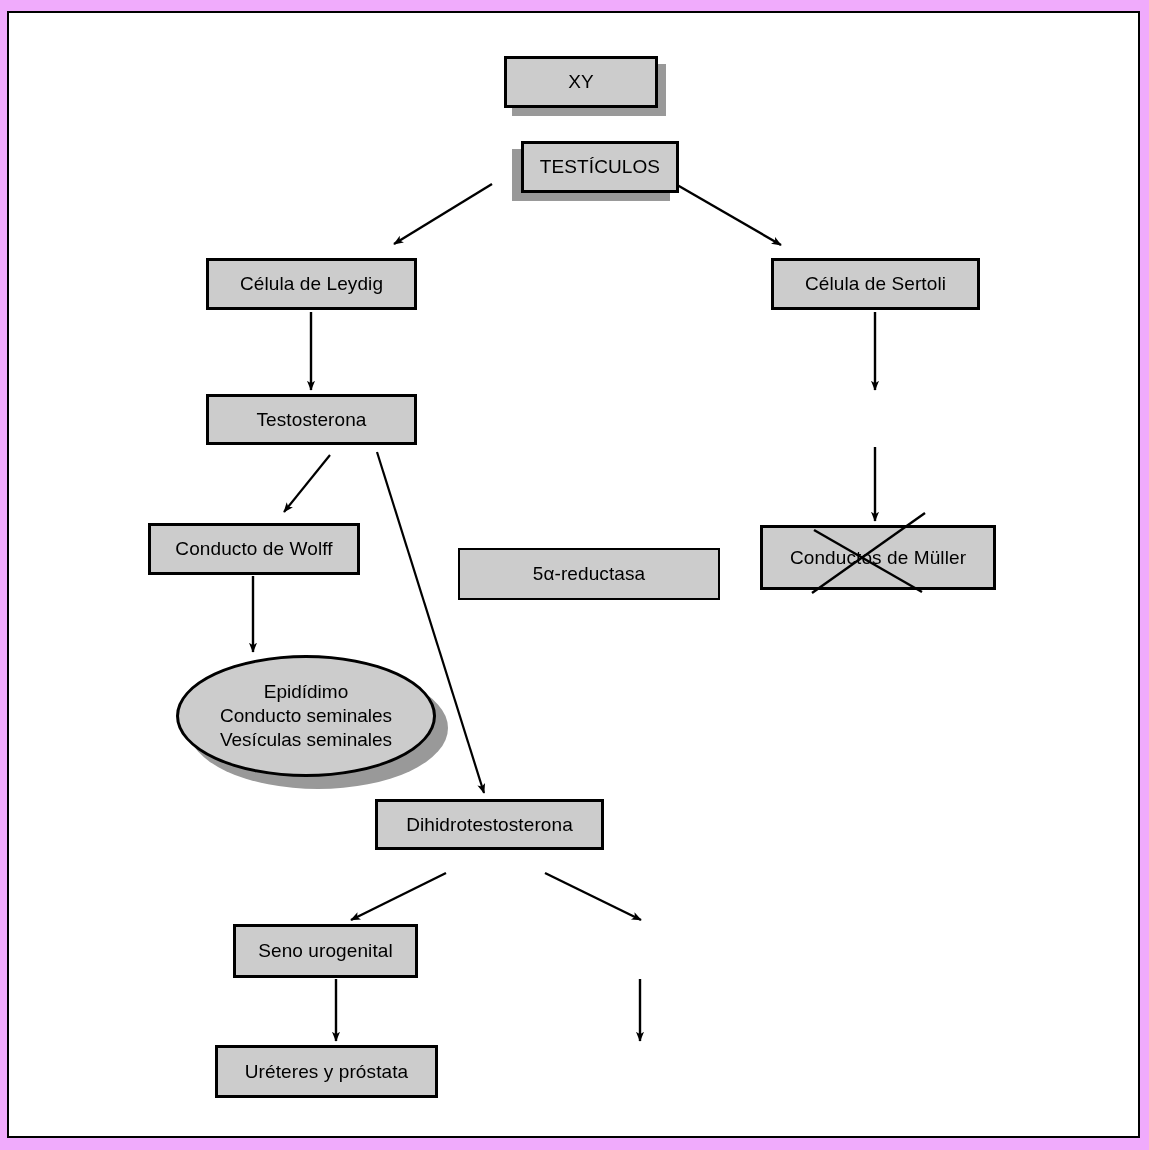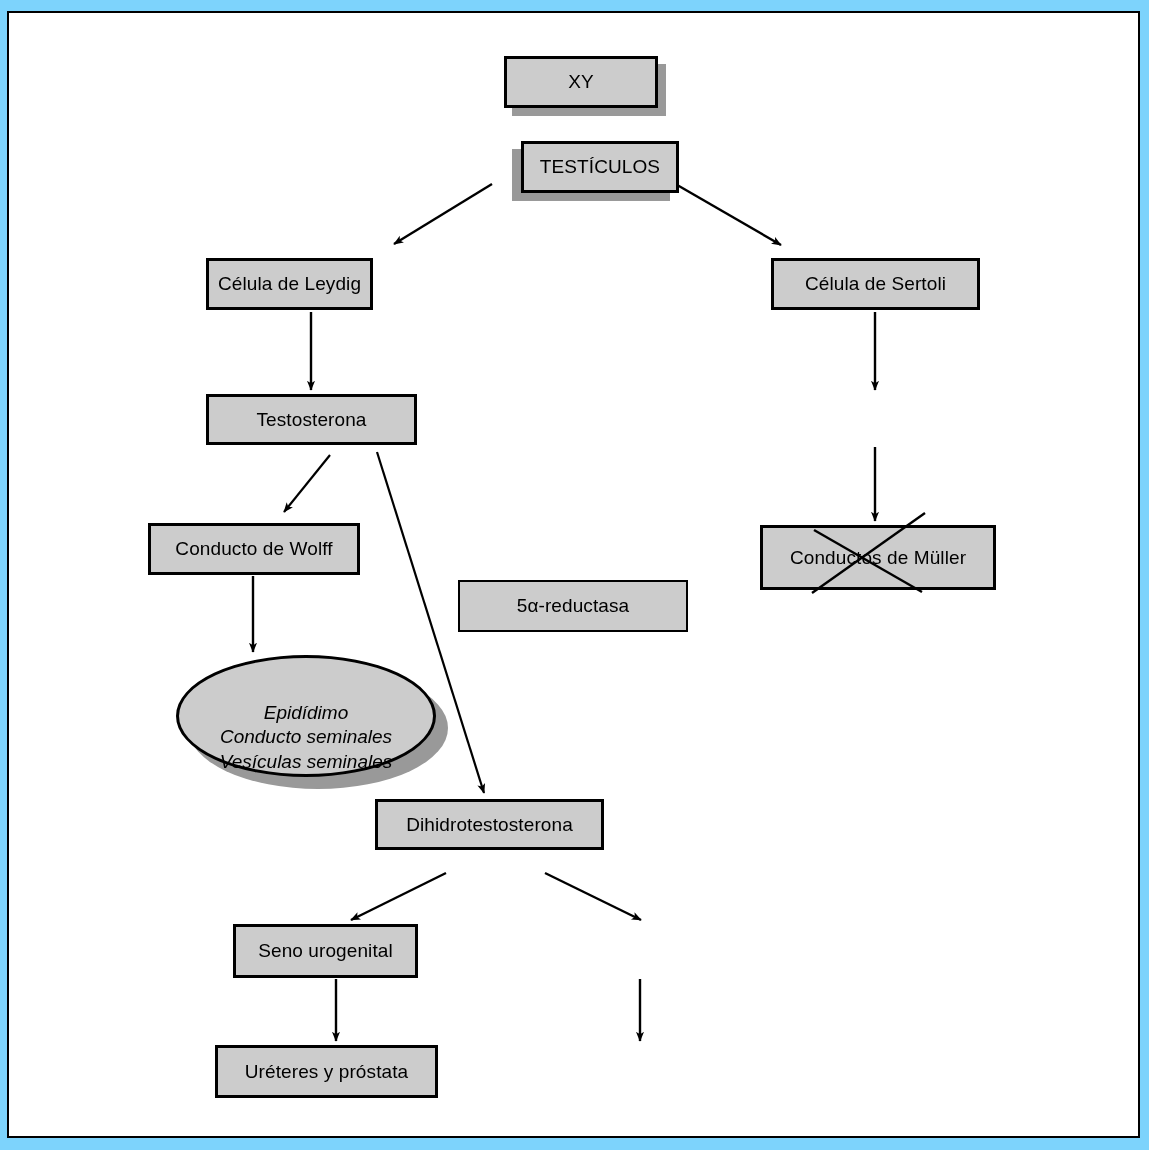--- a/index.html
+++ b/index.html
@@ -8,21 +8,21 @@
     padding: 0;
     background: #ffffff;
   }
   body {
     font-family: "Liberation Sans", sans-serif;
   }
   #canvas {
     position: relative;
     width: 1149px;
     height: 1150px;
-    background: #7dd3fc;
+    background: #f0abfc;
     overflow: hidden;
   }
   
   #frame {
     position: absolute;
     left: 7px;
     top: 11px;
     width: 1133px;
     height: 1127px;
     border: 2px solid #000000;
@@ -56,26 +56,25 @@
   
   .ellipse {
     position: absolute;
     box-sizing: border-box;
     background: #cccccc;
     border: 3px solid #000000;
     border-radius: 50%;
     display: flex;
     flex-direction: column;
     align-items: center;
-    justify-content: flex-end;
+    justify-content: center;
     color: #000000;
     font-size: 19px;
     line-height: 1.28;
     white-space: nowrap;
-    font-style: italic;
   }
   .ellipse-shadow {
     position: absolute;
     background: #999999;
     border-radius: 50%;
   }
   svg.edges {
     position: absolute;
     left: 0;
     top: 0;
@@ -129,42 +128,42 @@
   <div class="ellipse-shadow" style="left:188px; top:667px; width:260px; height:122px;"></div>
 
   <div class="node" style="left:504px; top:56px; width:154px; height:52px;">
     <span>XY</span>
   </div>
 
   <div class="node" style="left:501px; top:141px; width:158px; height:52px;margin-left:20px;">
     <span>TESTÍCULOS</span>
   </div>
 
-  <div class="node" style="left:206px; top:258px; width:167px; height:52px;">
+  <div class="node" style="left:206px; top:258px; width:211px; height:52px;">
     <span>Célula de Leydig</span>
   </div>
 
   <div class="node" style="left:771px; top:258px; width:209px; height:52px;">
     <span>Célula de Sertoli</span>
   </div>
 
   <div class="node" style="left:206px; top:394px; width:211px; height:51px;">
     <span>Testosterona</span>
   </div>
 
 
   <div class="node" style="left:148px; top:523px; width:212px; height:52px;">
     <span>Conducto de Wolff</span>
   </div>
 
   <div class="node" style="left:760px; top:525px; width:236px; height:65px;text-align:right;">
     <span>Conductos de Müller</span>
   </div>
 
-  <div class="node thin" style="left:458px; top:580px; width:230px; height:52px;text-align:center;">
+  <div class="node thin" style="left:458px; top:548px; width:262px; height:52px;text-align:center;">
     <span>5α-reductasa</span>
   </div>
 
   <div class="ellipse" style="left:176px; top:655px; width:260px; height:122px;">
     <span class="ell-line">Epidídimo</span>
     <span class="ell-line">Conducto seminales</span>
     <span class="ell-line">Vesículas seminales</span>
   </div>
 
   <div class="node" style="left:375px; top:799px; width:229px; height:51px;">

